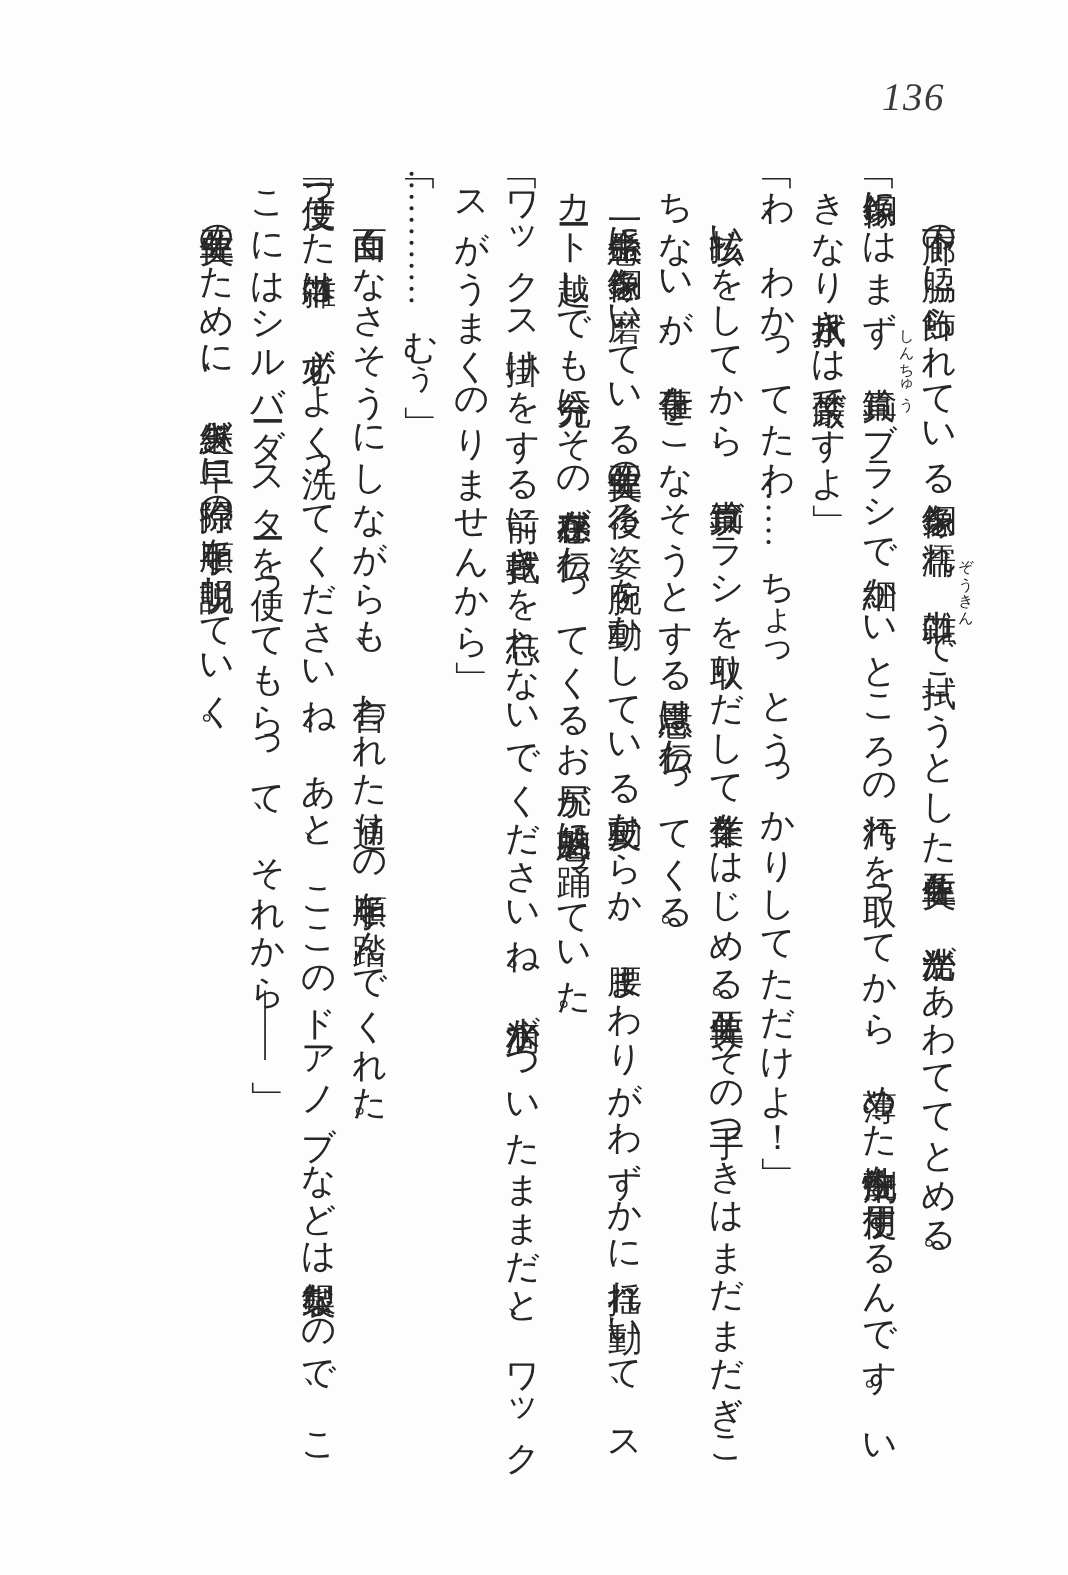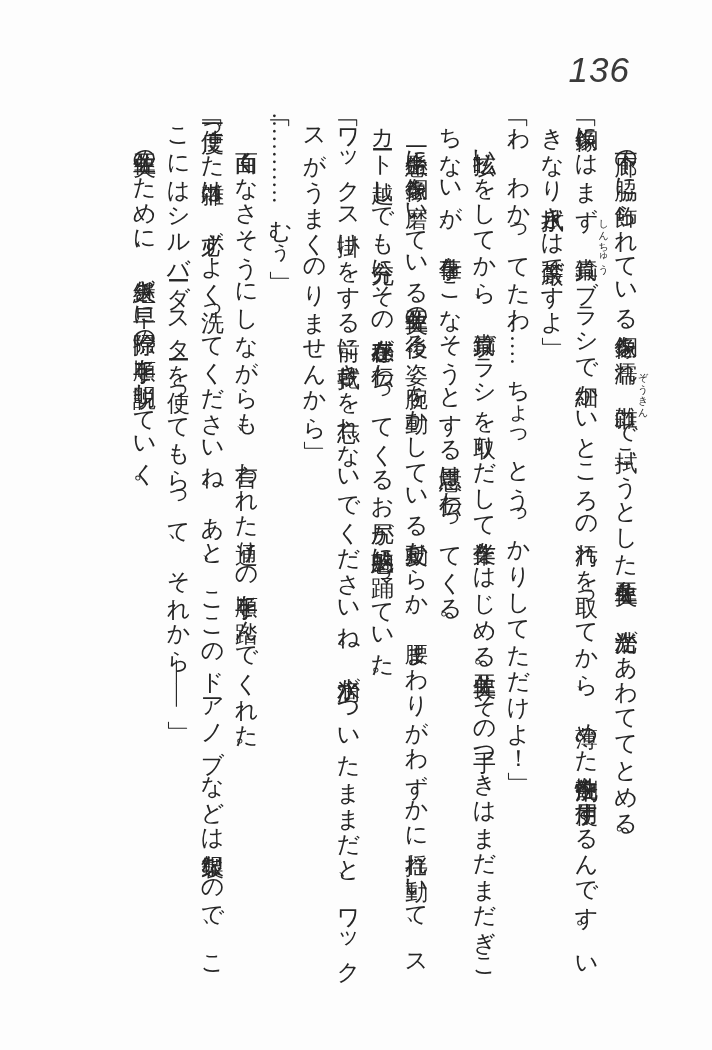--- a/index.html
+++ b/index.html
@@ -14,23 +14,23 @@
     overflow: hidden;
   }
   .book-page {
     position: absolute;
     inset: 0;
   }
   .page-number {
     position: absolute;
     top: 50px;
     right: 82px;
-    font-family: Liberation Sans, sans-serif;
+    font-family: Liberation Serif, serif;
     font-style: italic;
-    font-size: 35px;
+    font-size: 26px;
     letter-spacing: 1px;
     color: var(--pagenum, #3a3a3a);
   }
   .text-block {
     position: absolute;
     top: 112px;
     right: 64px;
     height: 874px;
     writing-mode: vertical-rl;
     text-orientation: mixed;

